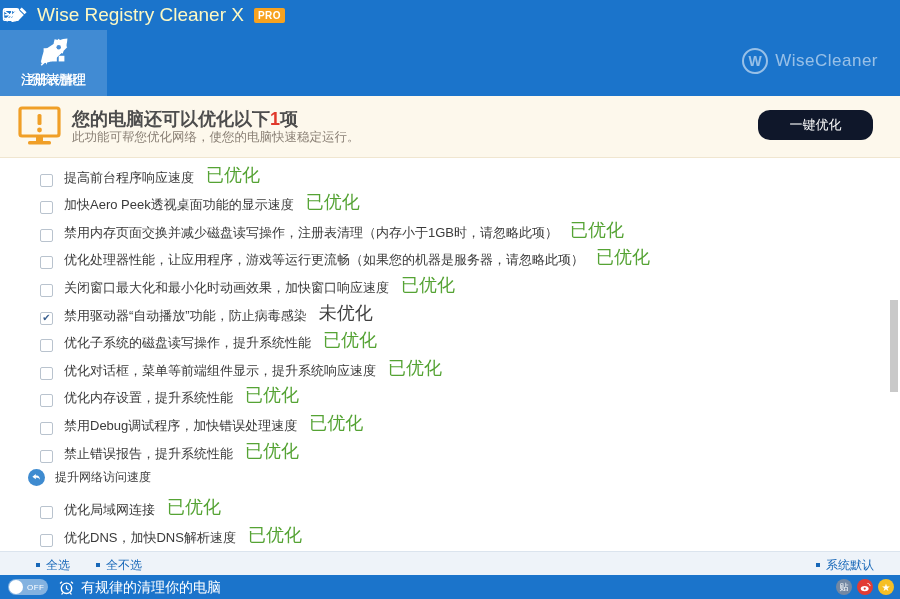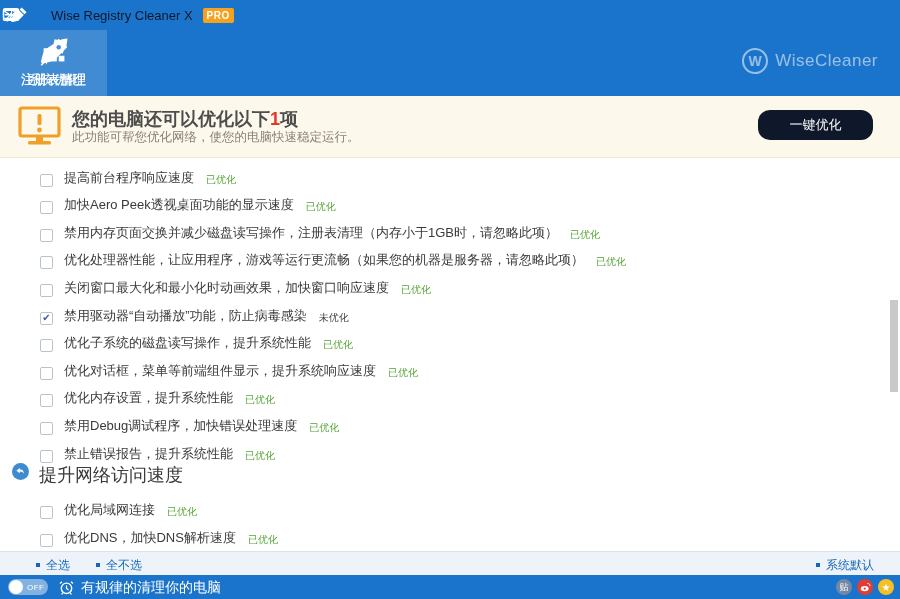--- a/index.html
+++ b/index.html
@@ -3,21 +3,21 @@
 <meta charset="utf-8">
 <style>
   *{margin:0;padding:0;box-sizing:border-box}
   html,body{width:900px;height:599px}
   body{font-family:"Liberation Sans","DejaVu Sans",sans-serif;background:#fff;overflow:hidden;position:relative}
   .stage{position:absolute;top:0;left:0;width:900px;height:599px;overflow:hidden}
 
   
   .titlebar{position:absolute;top:0;left:0;right:0;height:30px;background:#1b74cb;display:flex;align-items:center;color:#fff}
   .appicon{margin-left:8px;width:22px;height:22px;flex:none}
-  .apptitle{margin-left:21px;font-size:13px;color:#0f172a}
+  .apptitle{margin-left:7px;font-size:19px;color:#fef9c3}
   .badge{margin-left:10px;background:#f7a21f;color:#fff;font-size:10px;font-weight:bold;letter-spacing:.5px;padding:2px 4px;border-radius:2px}
   .tb-ico{position:absolute;top:5px;width:22px;height:20px;display:flex;align-items:center;justify-content:center;cursor:pointer}
   .tb-mail{left:626}.tb-chat{left:668}.tb-wrench{left:708}.tb-list{left:748}.tb-min{left:789}
   .minline{width:11px;height:2px;background:#fff;margin-top:8px}
 
   
   .tabbar{position:absolute;top:30px;left:0;right:0;height:66px;background:#1b74cb}
   .tab{position:absolute;top:0;height:66px;width:107px;display:flex;flex-direction:column;align-items:center;color:#fff;cursor:pointer}
   .tab.active{background:rgba(255,255,255,.17)}
   .tab svg{margin-top:5px}
@@ -34,24 +34,24 @@
   .ntitle .cnt{color:#e0392b}
   .nsub{position:absolute;left:72px;top:33px;font-size:12.5px;color:#8b8176}
   .optbtn{position:absolute;left:758px;top:14px;width:115px;height:30px;background:#0f172a;color:#fff;font-size:13px;display:flex;align-items:center;justify-content:center;border-radius:12px;cursor:pointer}
 
   
   .list{position:absolute;top:159px;left:0;right:10px}
   .row{height:27.6px;display:flex;align-items:flex-end;padding-left:40px;font-size:13px;color:#3a3a3a}
   .cb{width:13px;height:13px;border:1px solid #b9c3ce;border-radius:2px;background:#fff;margin-right:11px;flex:none;display:flex;align-items:center;justify-content:center;cursor:pointer}
   .cb.checked::after{content:"✔";font-size:10px;color:#3a5f8f;line-height:1}
   .itext{white-space:nowrap}
-  .status{margin-left:12px;font-size:10px;white-space:nowrap}
+  .status{margin-left:12px;font-size:18px;white-space:nowrap}
   .st-done{color:#55a334}
   .st-pending{color:#404040}
-  .sectrow{height:29px;display:flex;align-items:flex-start;padding-left:12px;font-size:18px;color:#3a3a3a}
+  .sectrow{height:29px;display:flex;align-items:center;padding-left:28px;font-size:12px;color:#3a3a3a}
   .netcircle{width:17px;height:17px;border-radius:50%;background:#3e8bd0;display:flex;align-items:center;justify-content:center;margin-right:10px;flex:none}
 
   
   .sb-thumb{position:absolute;left:890px;top:300px;width:8px;height:92px;background:#c9c9c9;cursor:pointer}
 
   
   .footer{position:absolute;top:551px;left:0;right:0;height:24px;background:#eef3f9;border-top:1px solid #dbe4ee}
   .lnk{position:absolute;top:5px;font-size:12px;color:#1767b8;cursor:pointer;white-space:nowrap}
   .lnk::before{content:"";display:inline-block;width:4px;height:4px;background:#1767b8;margin-right:6px;vertical-align:2px}
   .lnk-all{left:36px}.lnk-none{left:96px}.lnk-def{right:26px}

